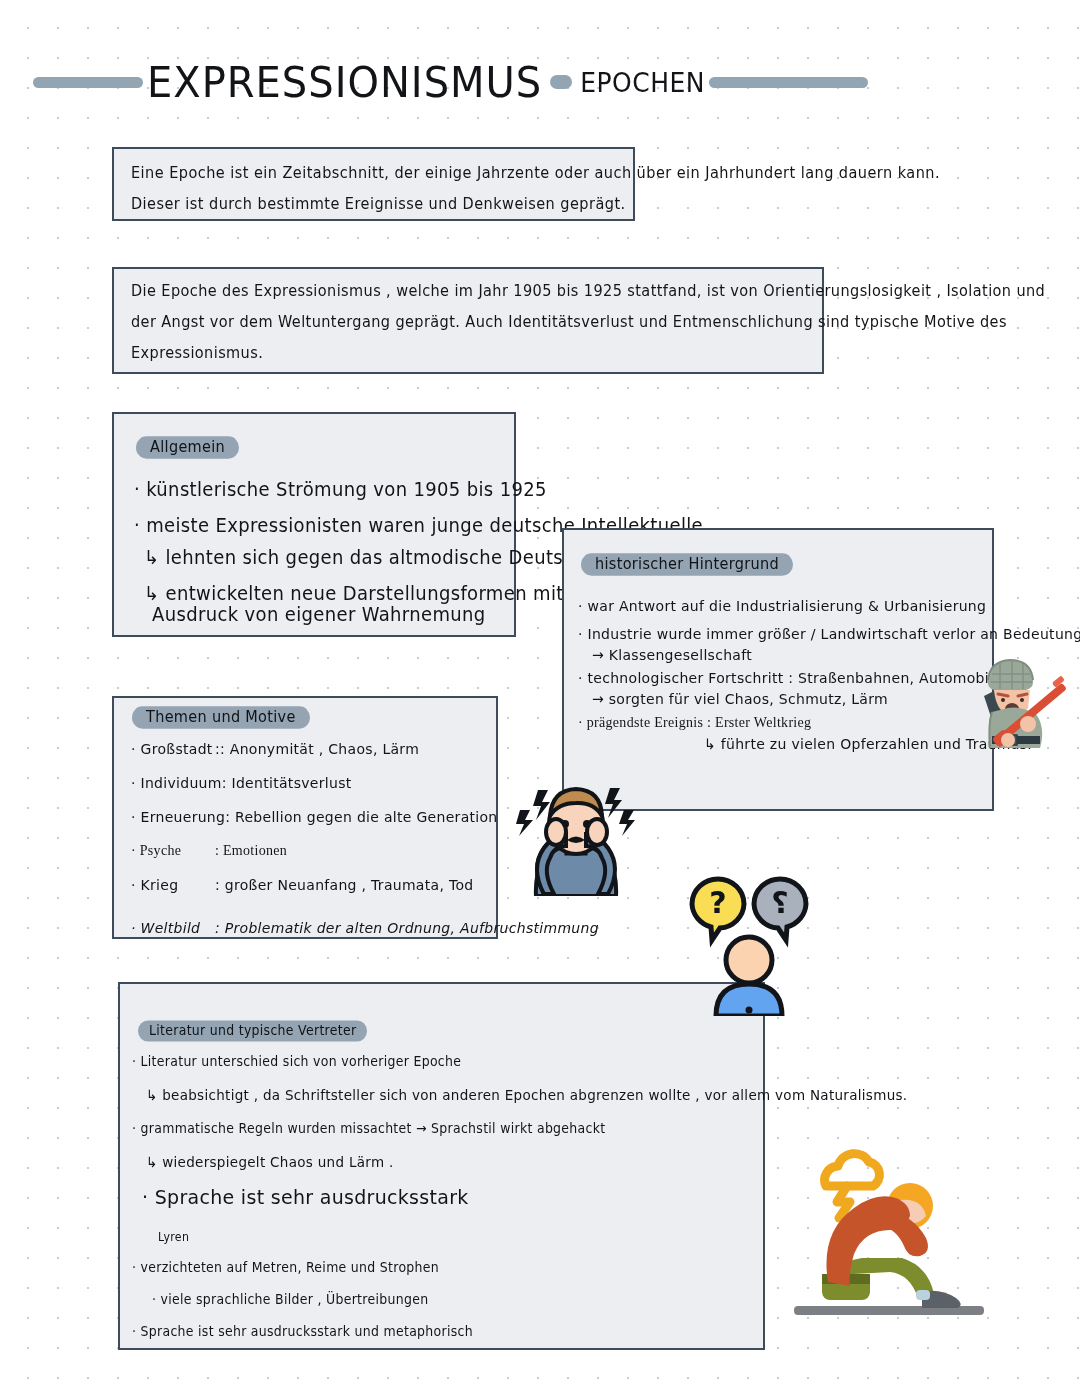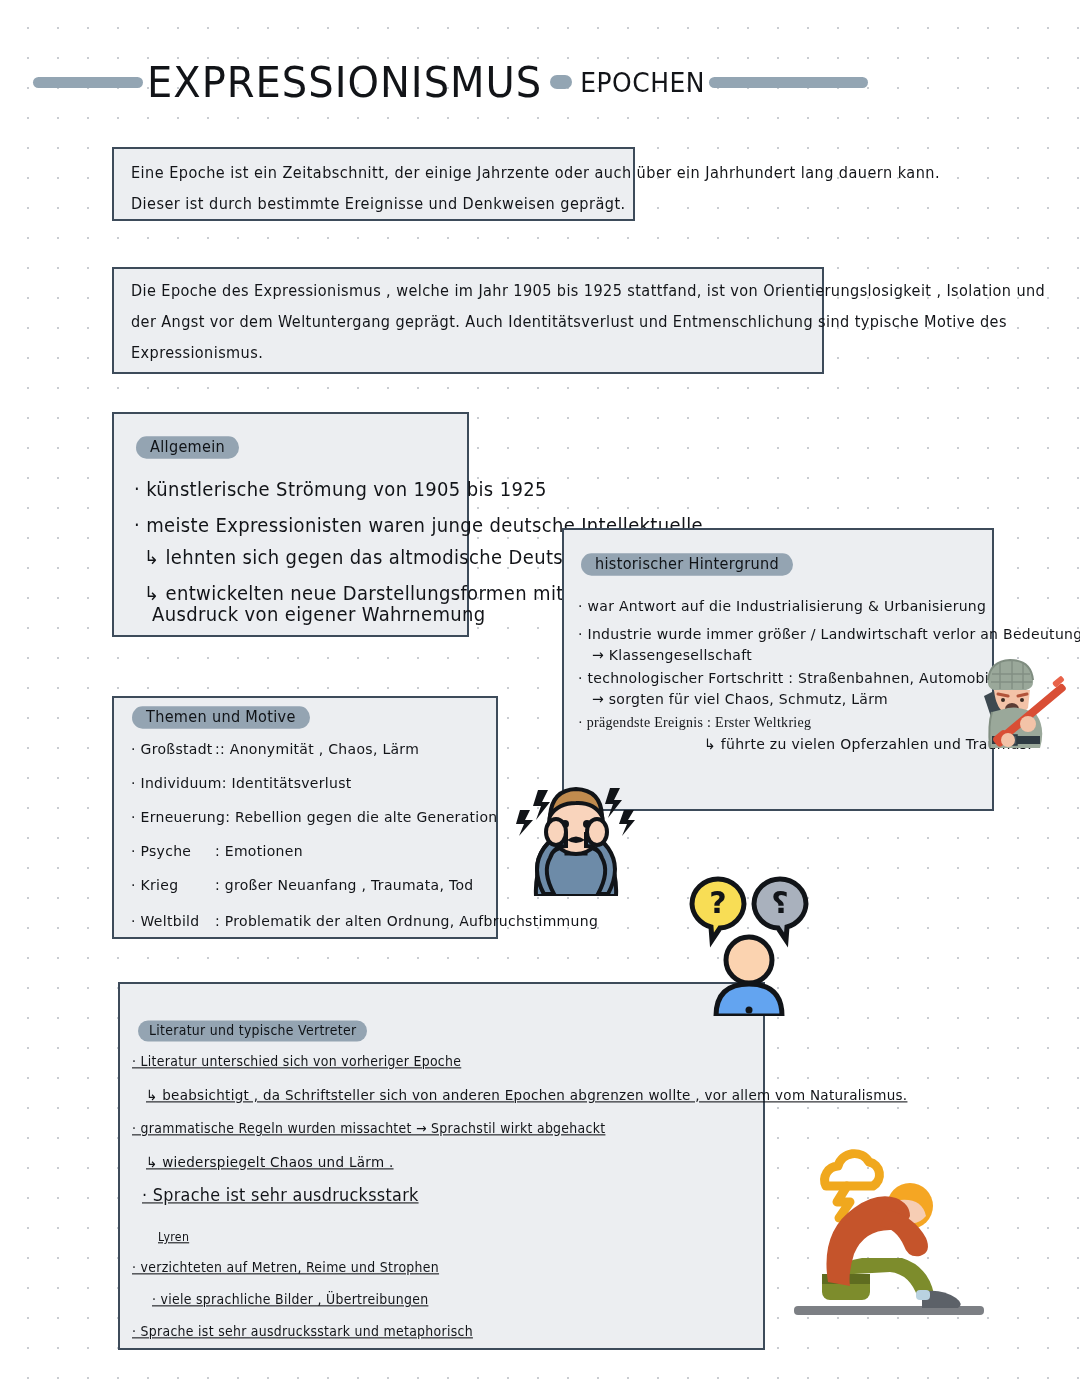--- a/index.html
+++ b/index.html
@@ -67,21 +67,21 @@
   #box-definition .l2{top:47px;}
 
   
   #box-epoch{left:112px;top:267px;width:712px;height:107px;}
   #box-epoch .line{position:absolute;left:17px;font-size:14.5px;letter-spacing:0.4px;white-space:nowrap;}
   #box-epoch .l1{top:14px;}
   #box-epoch .l2{top:45px;}
   #box-epoch .l3{top:76px;}
 
   
-  #box-allgemein{left:112px;top:412px;width:357px;height:225px;}
+  #box-allgemein{left:112px;top:412px;width:404px;height:225px;}
   #box-allgemein .pillwrap{position:absolute;left:22px;top:23px;}
   #box-allgemein .b{position:absolute;left:20px;font-size:18px;letter-spacing:0.35px;white-space:nowrap;}
   #box-allgemein .b1{top:65px;}
   #box-allgemein .b2{top:101px;}
   #box-allgemein .b3{top:133px;left:30px;}
   #box-allgemein .b4{top:169px;left:30px;}
   #box-allgemein .b5{top:190px;left:38px;}
 
   
   #box-historisch{left:562px;top:528px;width:432px;height:283px;}
@@ -95,34 +95,34 @@
   #box-historisch .b4{top:185px;font-family:Liberation Serif, serif;}
   #box-historisch .b4s{top:206px;left:140px;}
 
   
   #box-themen{left:112px;top:696px;width:386px;height:243px;}
   #box-themen .pillwrap{position:absolute;left:18px;top:9px;}
   #box-themen .b{position:absolute;left:17px;font-size:14px;letter-spacing:0.3px;white-space:nowrap;}
   #box-themen .r1{top:43px;}
   #box-themen .r2{top:77px;}
   #box-themen .r3{top:111px;}
-  #box-themen .r4{top:145px;}
+  #box-themen .r4{top:145px;font-family:Liberation Serif, serif;}
   #box-themen .r5{top:179px;}
-  #box-themen .r6{top:215px;}
+  #box-themen .r6{top:222px;font-style:italic;}
   #box-themen .lbl{display:inline-block;min-width:84px;}
 
   
   #box-literatur{left:118px;top:982px;width:647px;height:368px;}
   #box-literatur .pillwrap{position:absolute;left:18px;top:36px;}
-  #box-literatur .b{position:absolute;left:12px;font-size:12.5px;letter-spacing:0.3px;white-space:nowrap;text-decoration:underline;}
+  #box-literatur .b{position:absolute;left:12px;font-size:12.5px;letter-spacing:0.3px;white-space:nowrap;}
   #box-literatur .p1{top:70px;}
   #box-literatur .p2{top:103px;left:26px;font-size:13.5px;}
   #box-literatur .p3{top:137px;}
   #box-literatur .p4{top:170px;left:26px;font-size:13.5px;}
-  #box-literatur .p5{top:202px;left:22px;font-size:16px;}
+  #box-literatur .p5{top:202px;left:22px;font-size:19px;}
   #box-literatur .p6{top:247px;left:38px;font-size:11px;}
   #box-literatur .p7{top:276px;}
   #box-literatur .p8{top:308px;margin-left:20px;}
   #box-literatur .p9{top:340px;}
 
   
   .sticker{position:absolute;}
   #sticker-soldier{left:978px;top:652px;width:92px;height:108px;}
   #sticker-stress{left:514px;top:772px;width:122px;height:124px;}
   #sticker-question{left:684px;top:872px;width:130px;height:144px;}

